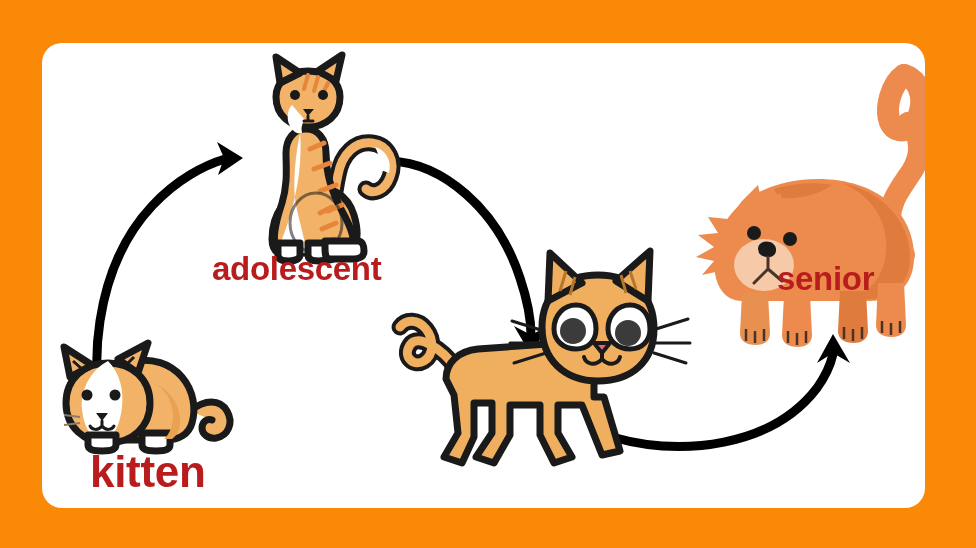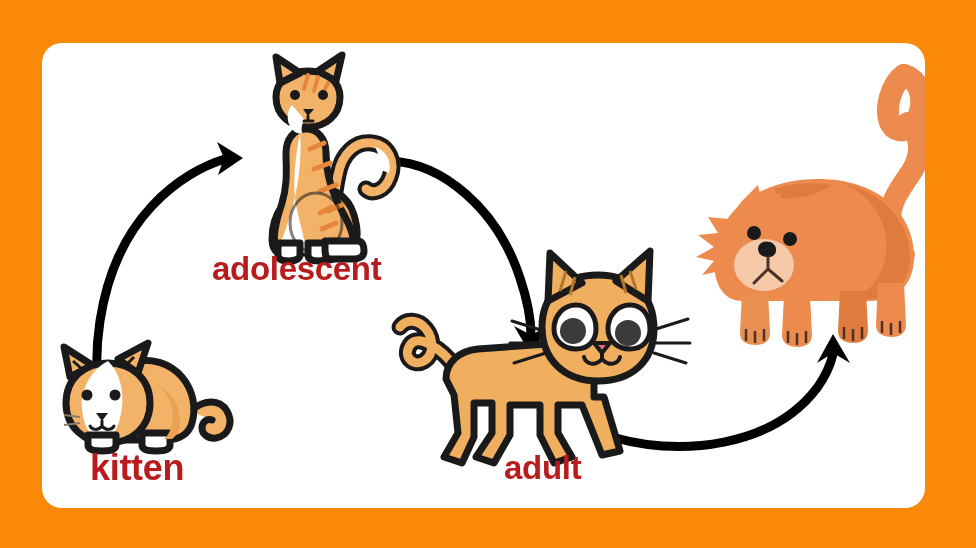--- a/index.html
+++ b/index.html
@@ -39,21 +39,21 @@
     position: absolute;
     font-family: "Liberation Sans", sans-serif;
     font-weight: bold;
     color: #b91c1c;
     white-space: nowrap;
     letter-spacing: -0.3px;
   }
   #label-kitten {
     left: 48px;
     top: 404px;
-    font-size: 36px;
+    font-size: 44px;
   }
   #label-adolescent {
     left: 170px;
     top: 207px;
     font-size: 33px;
   }
   #label-adult {
     left: 462px;
     top: 406px;
     font-size: 33px;
@@ -217,17 +217,17 @@
         <path d="M 802 284 L 802 296 M 811 286 L 811 298 M 820 284 L 820 296" stroke="#4A3326" stroke-width="2.5" fill="none"></path>
         <path d="M 840 278 L 840 290 M 849 280 L 849 292 M 858 278 L 858 290" stroke="#4A3326" stroke-width="2.5" fill="none"></path>
       </g>
 
     </svg>
 
     <div class="stage-label" id="label-kitten">kitten</div>
 
     <div class="stage-label" id="label-adolescent">adolescent</div>
 
-    <div class="stage-label" id="label-adult">adult</div>
-
+
+    <div class="stage-label" id="label-senior">senior</div>
 
   </div>
 </div>
 
 </body></html>

